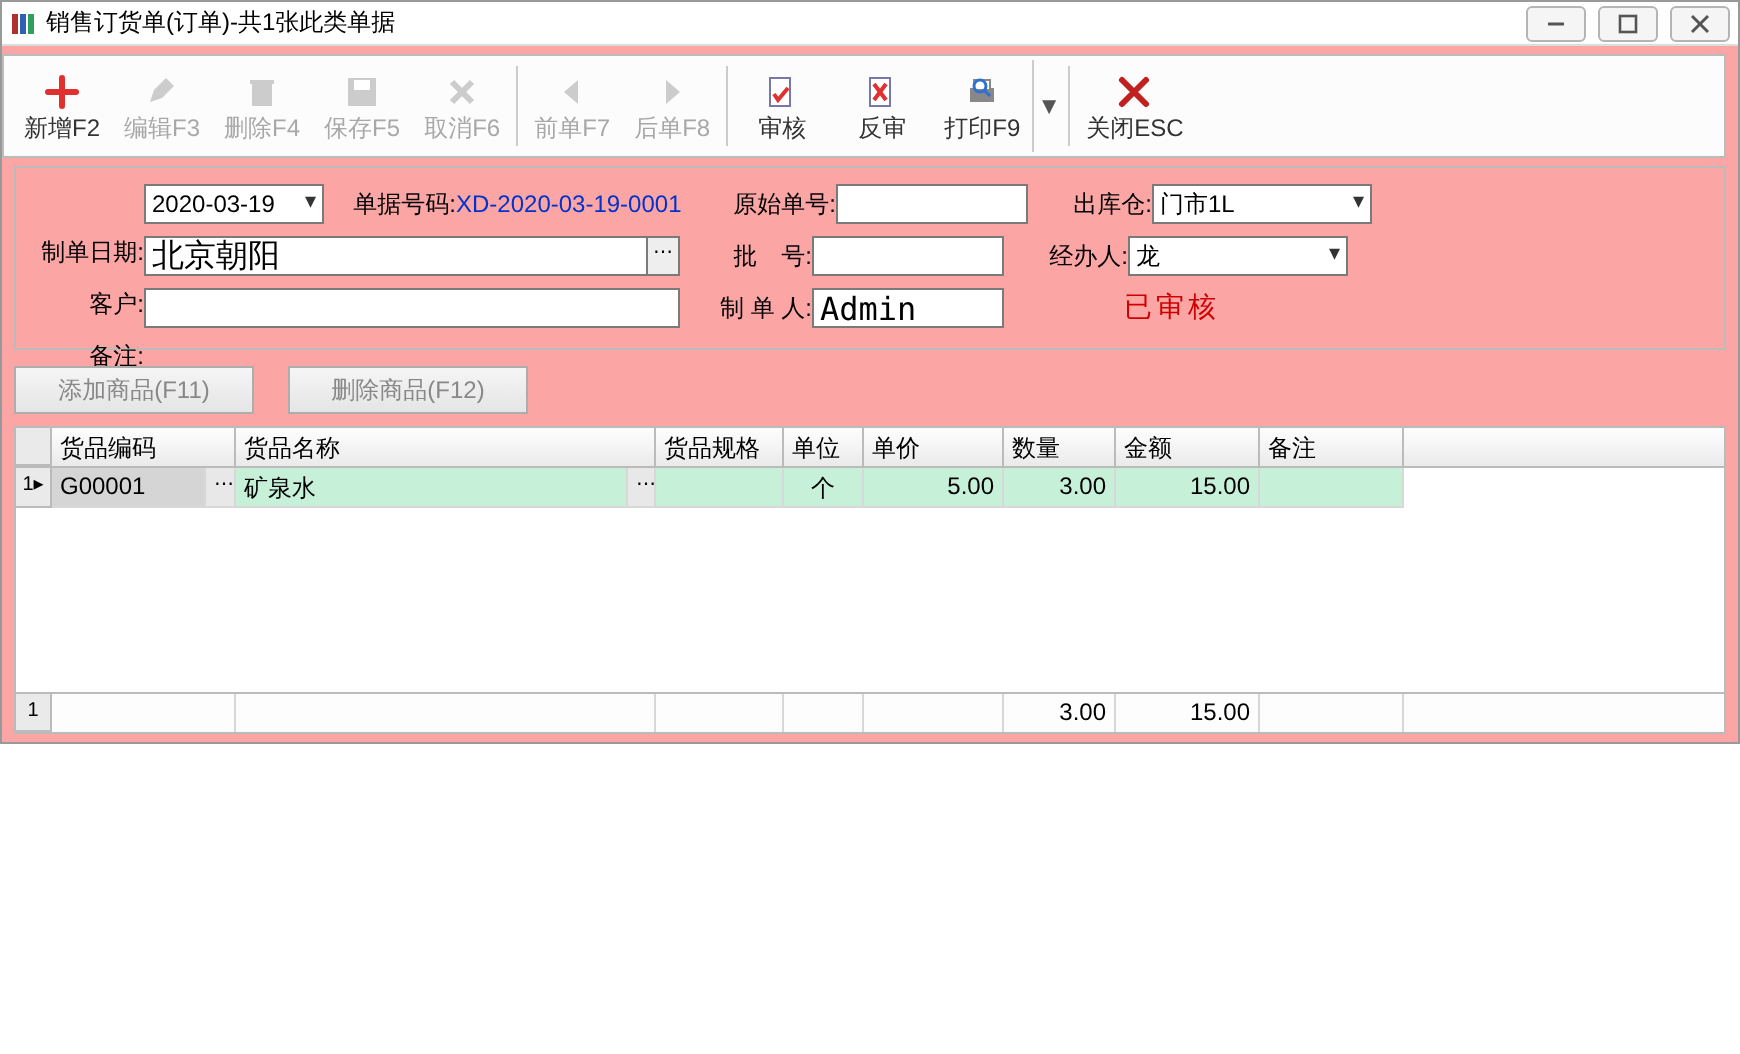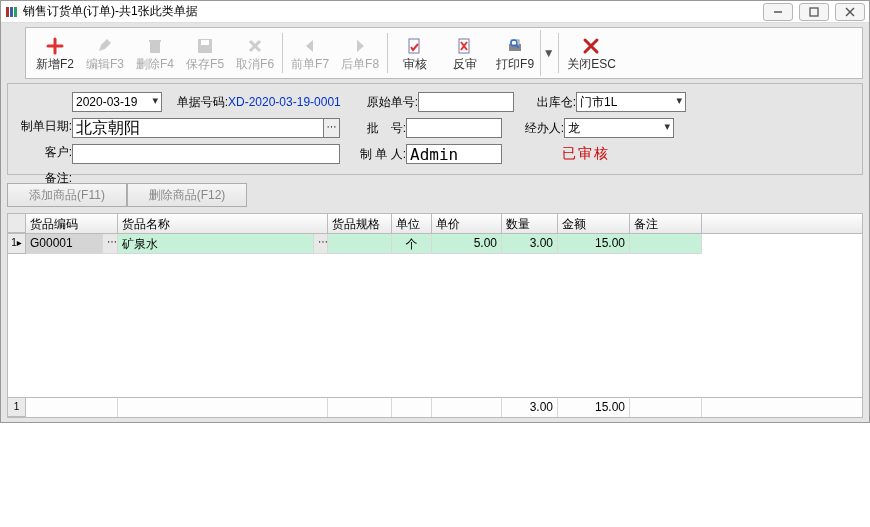--- a/index.html
+++ b/index.html
@@ -1,38 +1,38 @@
 <!DOCTYPE html>
 <html><head>
 <meta charset="utf-8">
 <style>
 * { box-sizing: border-box; margin: 0; padding: 0; }
 body { font-family: "Microsoft YaHei", SimSun, sans-serif; font-size: 12px; background: #fff; }
-.window { width: 870px; height: 423px; border: 1px solid #999; background: #e5e5e5; display: flex; flex-direction: column; position: relative; }
+.window { width: 870px; height: 372px; border: 1px solid #999; background: #fca5a5; display: flex; flex-direction: column; position: relative; }
 .titlebar { height: 22px; background: #fff; border-bottom: 1px solid #ddd; display: flex; align-items: center; padding: 0 4px; }
 .titlebar .app-icon { width: 14px; height: 14px; margin-right: 4px; display: inline-flex; }
 .titlebar .title-text { flex: 1; font-size: 12px; }
 .titlebar .winbtns { display: flex; gap: 0; }
 .titlebar .winbtn { width: 30px; height: 18px; border: 1px solid #b5b5b5; border-radius: 3px; margin-left: 6px; background: #f5f5f5; display: flex; align-items: center; justify-content: center; cursor: pointer; }
-.toolbar { height: 52px; border: 1px solid #bbb; margin: 4px 6px 2px 24px; display: flex; align-items: center; padding: 2px 4px; background: #fcfcfc; }
+.toolbar { height: 52px; border: 1px solid #bbb; margin: 4px 6px 2px 0; display: flex; align-items: center; padding: 2px 4px; background: #fcfcfc; }
 .tbtn { display: flex; flex-direction: column; align-items: center; justify-content: center; min-width: 50px; height: 46px; padding: 2px 6px; cursor: pointer; color: #333; }
 .tbtn.disabled { color: #a8a8a8; }
 .tbtn .ic { height: 22px; display: flex; align-items: center; justify-content: center; }
 .tbtn .lbl { font-size: 12px; line-height: 14px; white-space: nowrap; }
 .tsep { width: 1px; height: 40px; background: #ccc; margin: 0 2px; }
 .form-area { border: 1px solid #bbb; margin: 2px 6px 4px 6px; padding: 6px 8px 6px 8px; }
 .form-row { display: flex; align-items: center; height: 24px; margin-bottom: 2px; }
 .fl { text-align: right; font-size: 12px; color: #000; }
 .fl.w60 { width: 56px; margin-top: 48px; }
 .finput { border: 1px solid #7a7a7a; height: 20px; font-size: 16px; padding: 0 3px; background: #fff; }
 .fselect { border: 1px solid #7a7a7a; height: 20px; font-size: 12px; background: #fff; padding: 0 18px 0 3px; appearance: none; position: relative; }
 .sel-wrap { position: relative; display: inline-block; }
 .sel-wrap::after { content: "▾"; position: absolute; right: 4px; top: 2px; font-size: 11px; pointer-events: none; color: #333; }
 .dotbtn { width: 16px; height: 20px; border: 1px solid #7a7a7a; border-left: none; background: #eee; font-size: 10px; line-height: 16px; text-align: center; cursor: pointer; }
-.action-row { margin: 4px 6px 6px 6px; display: flex; gap: 0; }
+.action-row { margin: 4px 6px 6px 6px; display: flex; gap: 17px; }
 .action-btn { width: 120px; height: 24px; border: 1px solid #adadad; background: linear-gradient(#f5f5f5,#e5e5e5); color: #888; font-size: 12px; cursor: default; }
 .grid-wrap { flex: 1; margin: 0 6px 4px 6px; border: 1px solid #bbb; display: flex; flex-direction: column; overflow: hidden; }
 .grid-head { display: flex; height: 20px; background: linear-gradient(#fefefe,#eaeaea); border-bottom: 1px solid #bbb; }
 .gh { border-right: 1px solid #bbb; font-size: 12px; padding: 2px 4px; overflow: hidden; white-space: nowrap; }
 .grid-body { flex: 1; overflow: auto; background: #fff; }
 .grid-row { display: flex; height: 20px; }
 .gc { border-right: 1px solid #d8d8d8; border-bottom: 1px solid #d8d8d8; font-size: 12px; padding: 2px 4px; overflow: hidden; white-space: nowrap; }
 .grid-row.sel .gc { background: #c7f0d8; }
 .gc.num { text-align: right; }
 .rowhdr { width: 18px; background: #eaeaea; border-right: 1px solid #bbb; border-bottom: 1px solid #bbb; font-size: 10px; text-align: center; line-height: 18px; }

